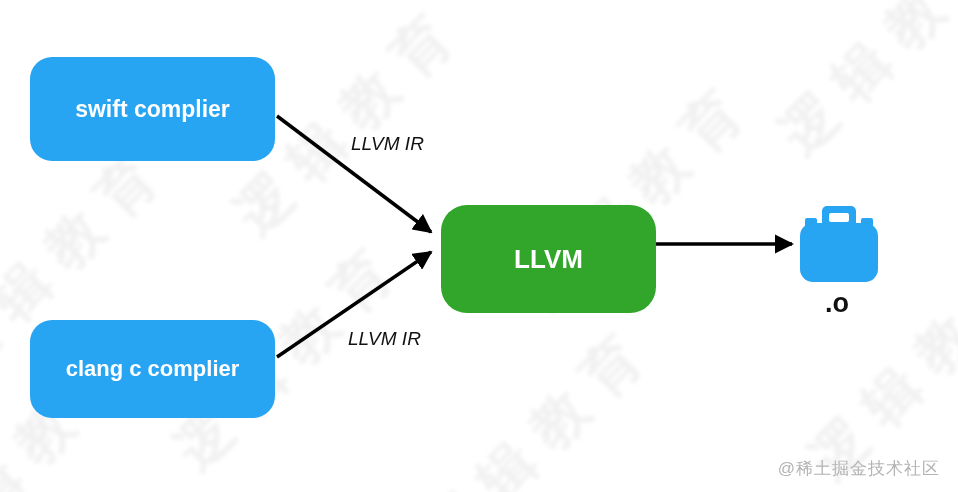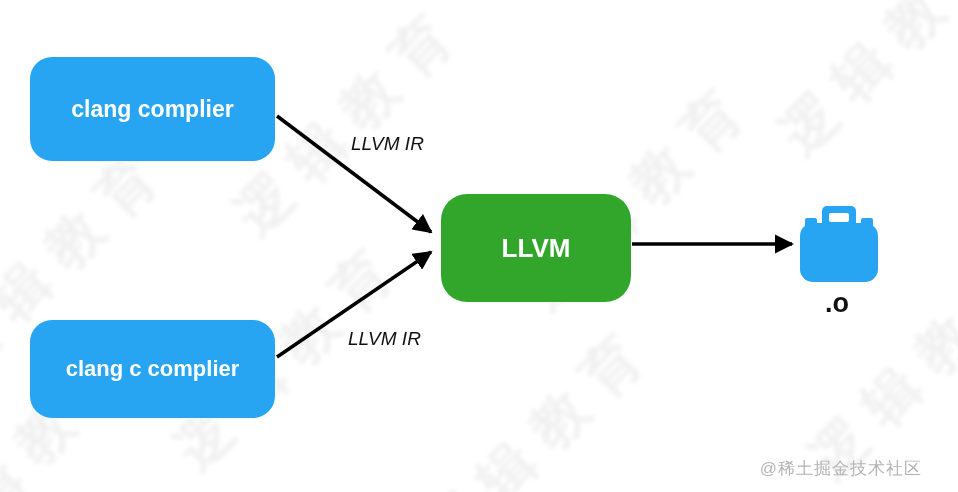--- a/index.html
+++ b/index.html
@@ -19,41 +19,41 @@
     letter-spacing:18px;
     color:#000;
     opacity:0.055;
     filter:blur(2px);
     transform:translate(-50%,-50%) rotate(-45deg);
     pointer-events:none;
     user-select:none;
   }
   .credit{
     position:absolute;
-    right:36px;
+    right:18px;
     bottom:12px;
     font-size:17px;
     color:#b3b3b3;
     letter-spacing:1px;
   }
   
   .node{
     position:absolute;
     display:flex;
     align-items:center;
     justify-content:center;
     color:#fff;
     font-weight:700;
     text-align:center;
   }
   .node-blue{background:var(--node-blue,#27a4f2);border-radius:22px;font-size:23px;}
   .node-green{background:var(--node-green,#31a62b);border-radius:26px;font-size:26px;}
   #node-swift{left:30px;top:57px;width:245px;height:104px;}
   #node-clang{left:30px;top:320px;width:245px;height:98px;font-size:22px;}
-  #node-llvm{left:441px;top:194px;width:190px;height:108px;}
+  #node-llvm{left:441px;top:205px;width:215px;height:108px;}
   
   .arrows{position:absolute;left:0;top:0;width:958px;height:492px;pointer-events:none;}
   .edge-label{
     position:absolute;
     font-size:19px;
     color:#111;
     font-style:italic;
   }
   #edge-label-1{left:351px;top:133px;}
   #edge-label-2{left:348px;top:328px;}
@@ -88,21 +88,21 @@
       <marker id="arrowhead" viewBox="0 0 10 10" refX="9" refY="5" markerWidth="5.5" markerHeight="5.5" orient="auto-start-reverse">
         <path d="M0,0 L10,5 L0,10 z" fill="var(--arrow-black,#000)"></path>
       </marker>
     </defs>
     <line x1="277" y1="116" x2="431" y2="232" stroke="var(--arrow-black,#000)" stroke-width="3.5" marker-end="url(#arrowhead)"></line>
     <line x1="277" y1="357" x2="431" y2="252" stroke="var(--arrow-black,#000)" stroke-width="3.5" marker-end="url(#arrowhead)"></line>
     <line x1="632" y1="244" x2="792" y2="244" stroke="var(--arrow-black,#000)" stroke-width="3.5" marker-end="url(#arrowhead)"></line>
   </svg>
 
   <div class="node node-blue" id="node-swift">
-    <span>clang complier</span>
+    <span>swift complier</span>
   </div>
 
   <div class="node node-blue" id="node-clang">
     <span>clang c complier</span>
   </div>
 
   <div class="node node-green" id="node-llvm">
     <span>LLVM</span>
   </div>
 

